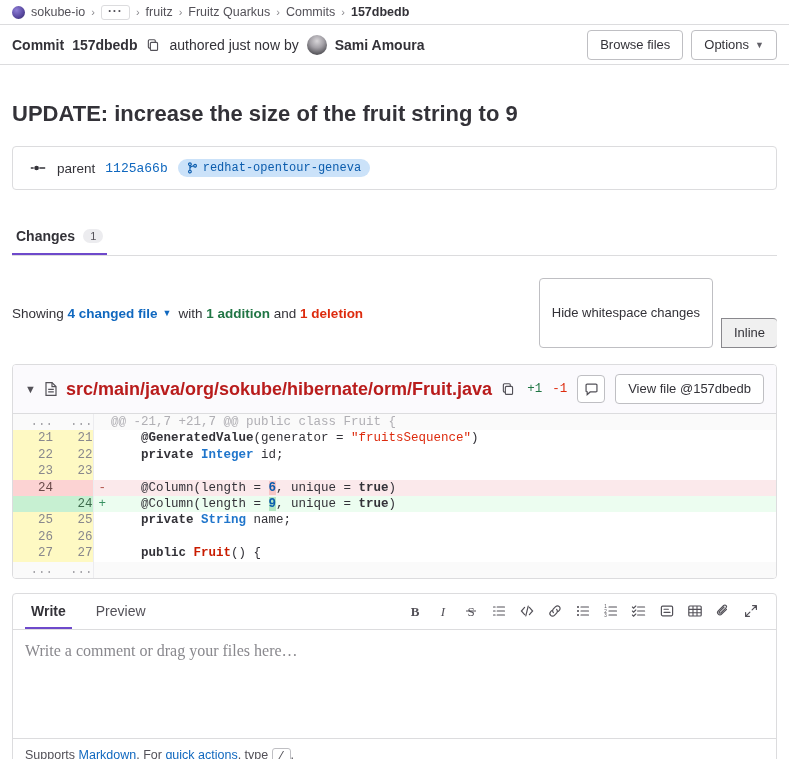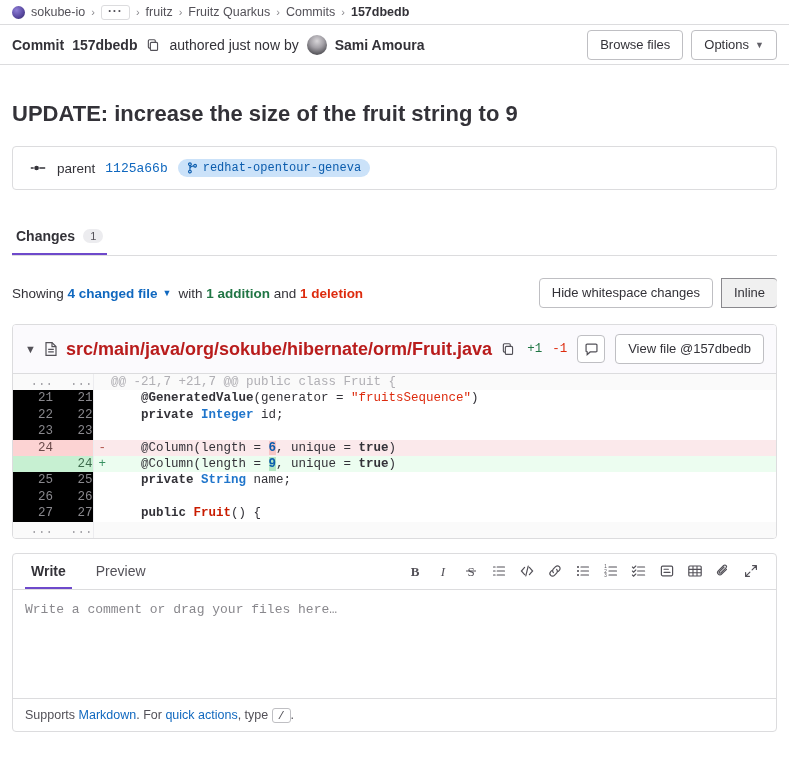--- a/index.html
+++ b/index.html
@@ -118,21 +118,21 @@
   .chg-strong-blue { color: #1068bf; font-weight: 700; }
   .chg-add { color: #217645; font-weight: 700; }
   .chg-del { color: #dd2b0e; font-weight: 700; }
   .chg-controls { margin-left: auto; display: flex; gap: 8px; }
   .seg-group { display: flex; }
   .seg {
     border: 1px solid #bfbfc3; background: #fff; color: #333238;
     font-size: 13px; padding: 6px 12px; cursor: pointer; line-height: 16px;
     font-family: "Liberation Sans", sans-serif;
   }
-  .seg:first-child { border-radius: 4px 0 0 4px; border-right: none; }
+  .seg:first-child { border-radius: 4px 0 0 4px; border-right: none; margin-top: 40px; }
   .seg:last-child { border-radius: 0 4px 4px 0; }
   .seg.active { background: #f0f0f0; border-color: #89888d; font-weight: 400; }
 
   
   .diff-file {
     margin-top: 16px; border: 1px solid #dcdcde; border-radius: 4px;
     background: #fff; overflow: hidden;
   }
   .diff-head {
     display: flex; align-items: center; gap: 8px;
@@ -160,21 +160,21 @@
     width: 100%; border-collapse: collapse;
   }
   .diff-body td { padding: 0; vertical-align: top; height: 16.4px; }
   .ln {
     width: 40px; text-align: right; padding: 0 8px 0 4px;
     color: #89888d; user-select: none; white-space: nowrap;
   }
   .ln.sep { border-right: 1px solid #ececef; }
   .sign { width: 18px; text-align: center; color: #89888d; user-select: none; }
   .code { padding-left: 4px; white-space: pre; color: #333238; }
-  tr.ctx .ln { background: #000000; }
+  tr.ctx .ln { background: #fef9c3; }
   tr.meta td { background: #fafafa; color: #a4a3a8; }
   tr.meta .code { color: #b0afb4; }
   tr.del .ln { background: #fcd3d3; color: #6b4a4a; }
   tr.del .sign, tr.del .code { background: #fbe9eb; }
   tr.del .sign { color: #b1544c; }
   tr.add .ln { background: #c7f0d2; color: #3d6b4c; }
   tr.add .sign, tr.add .code { background: #ecfdf0; }
   tr.add .sign { color: #389262; }
   .k-bold { font-weight: 700; color: #333238; }
   .k-type { font-weight: 700; color: #1f75cb; }
@@ -198,21 +198,21 @@
   }
   .cb-tab.active { color: #333238; font-weight: 700; border-bottom-color: #6e49cb; }
   .cb-toolbar { margin-left: auto; display: flex; align-items: center; gap: 2px; }
   .tb-btn {
     width: 26px; height: 26px; display: inline-flex; align-items: center;
     justify-content: center; color: #535158; cursor: pointer; border-radius: 3px;
     font-size: 13px;
   }
   .cb-area {
     min-height: 108px; padding: 12px;
-    font-family: Liberation Mono, monospace; font-size: 13px;
+    font-family: Liberation Serif, serif; font-size: 16px;
     color: #89888d; cursor: text;
   }
   .cb-foot {
     border-top: 1px solid #dcdcde; padding: 9px 12px;
     font-size: 12.5px; color: #535158;
   }
   .kbd {
     border: 1px solid #bfbfc3; border-radius: 3px; background: #fff;
     padding: 0 5px; font-family: "Liberation Mono", monospace; font-size: 11.5px;
     color: #535158;

